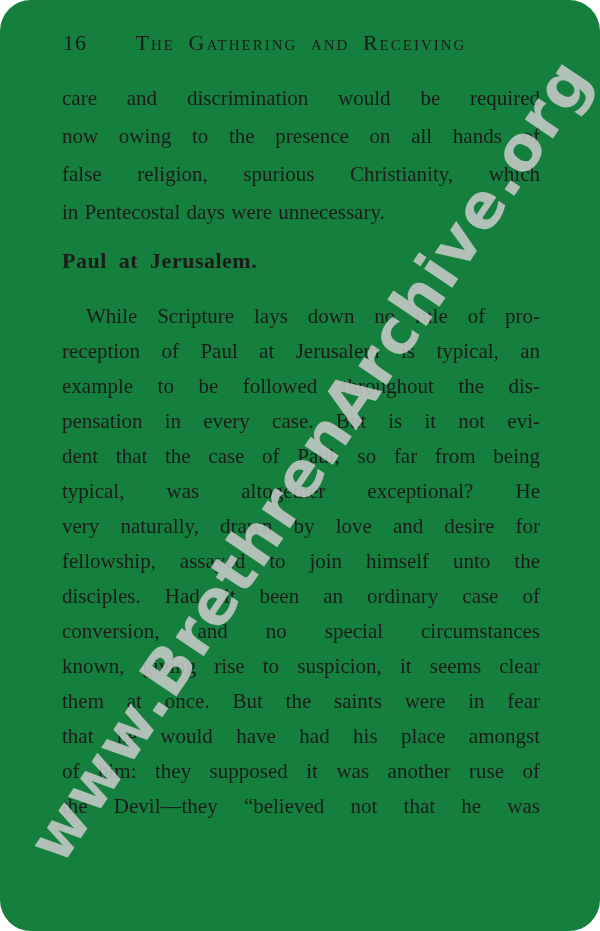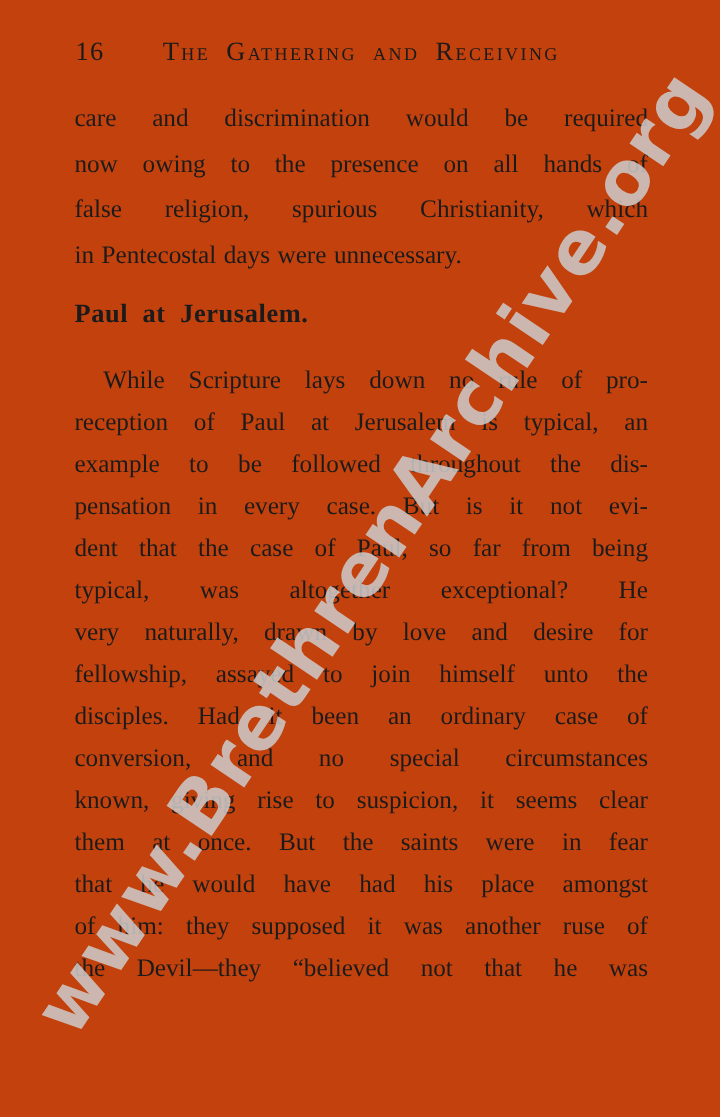--- a/index.html
+++ b/index.html
@@ -1,23 +1,24 @@
 <!DOCTYPE html>
 <html><head>
 <meta charset="utf-8">
 <style>
   html,body { margin:0; padding:0; }
   .page {
     position: relative;
     width: 600px;
     height: 931px;
-    background: #c2410c;
+    background: #15803d;
     overflow: hidden;
     font-family: "Liberation Serif", serif;
     color: #1b1b1b;
+    border-radius: 31px;
   }
   .page-header {
     position: absolute;
     top: 24px;
     left: 62px;
     width: 478px;
     height: 38px;
     line-height: 38px;
     font-size: 22px;
   }

